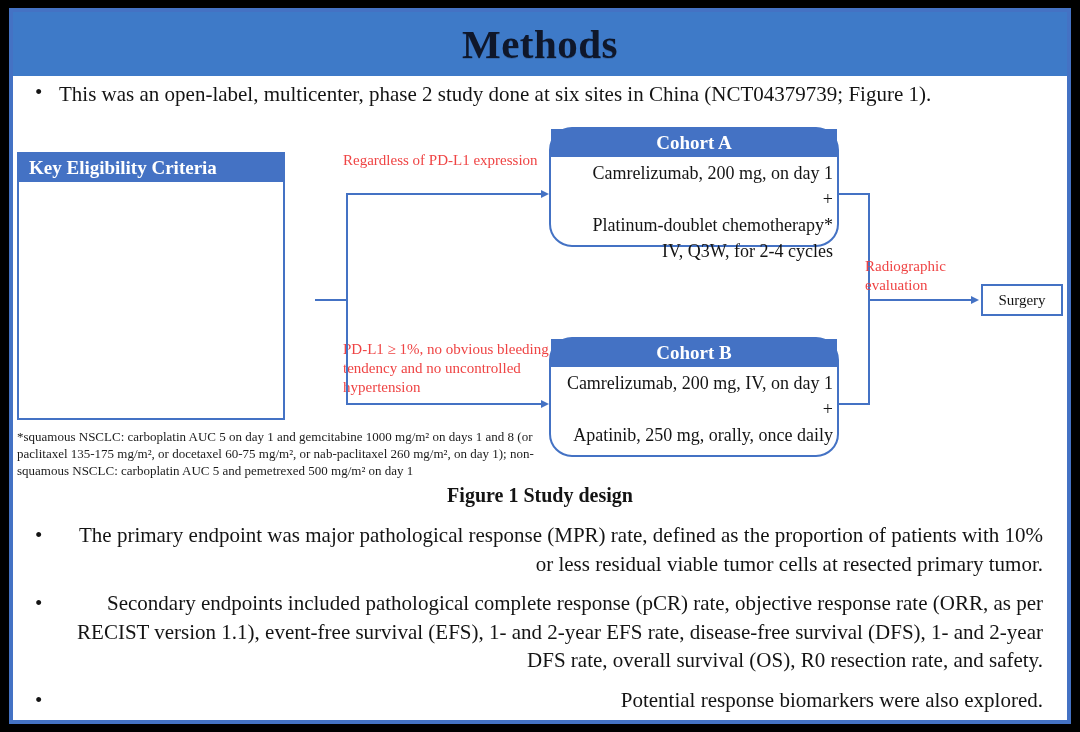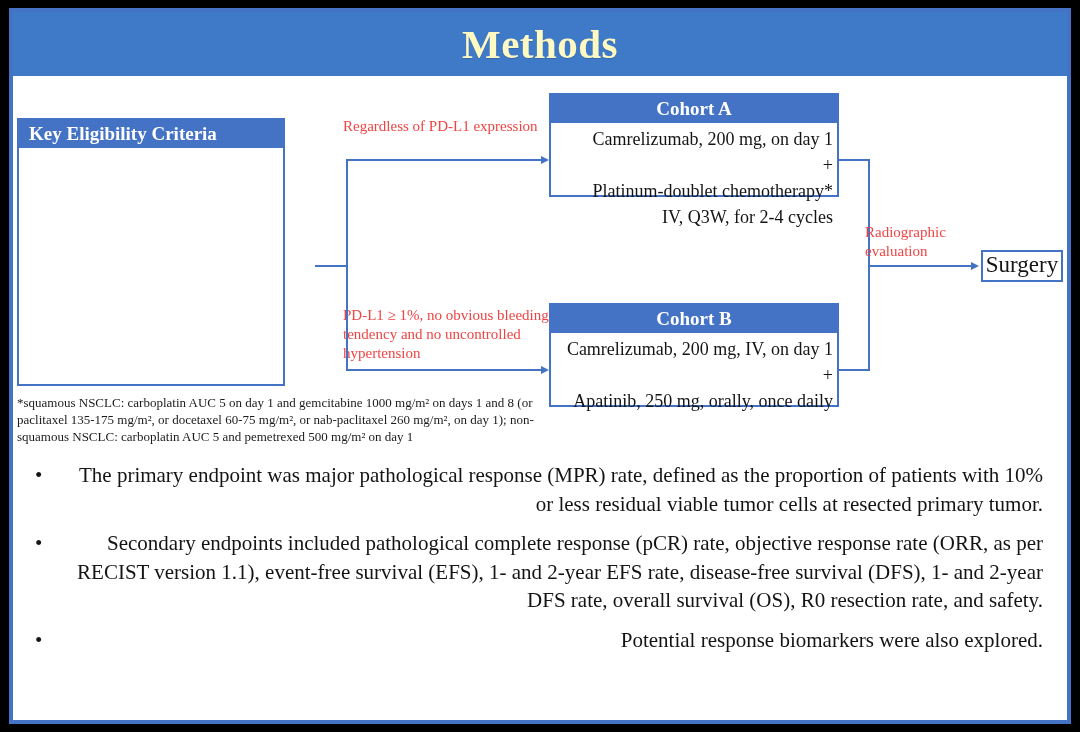--- a/index.html
+++ b/index.html
@@ -3,39 +3,39 @@
 <meta charset="utf-8">
 <style>
   :root{
     --banner:#3E7AC8; --hdr:#4472C4; --line:#4472C4; --frame:#4472C4; --ink:#141414;
   }
   *{box-sizing:border-box; margin:0; padding:0;}
   html,body{width:1080px;height:732px;}
   body{background:#000; font-family:"Liberation Serif","DejaVu Serif",serif; color:var(--ink); overflow:hidden; position:relative;}
   .inner{position:absolute; left:9px; top:8px; width:1062px; height:716px; background:#fff; border:4px solid var(--frame);}
   .titlebar{height:64px; background:var(--banner); display:flex; align-items:center; justify-content:center;}
-  .titlebar span{color:#fef9c3; font-weight:bold; font-size:41px; letter-spacing:.5px; text-shadow:0 1px 0 rgba(0,0,0,.15);}
+  .titlebar span{color:#0f172a; font-weight:bold; font-size:41px; letter-spacing:.5px; text-shadow:0 1px 0 rgba(0,0,0,.15);}
   .intro{padding:6px 8px 0 46px; position:relative; height:34px; font-size:21px;}
   .intro::before{content:"•"; position:absolute; left:22px; top:4px; font-size:21px;}
   
   .diagram{position:relative; width:1054px; height:374px;}
   .box{position:absolute; background:#fff; border:2px solid var(--hdr);}
   .box-header{background:var(--hdr); color:#fff; font-weight:bold; font-size:19px; height:28px; line-height:28px;}
   .box-header.left{padding-left:10px; text-align:left;}
   .box-header.center{text-align:center;}
   .elig{left:4px; top:42px; width:268px; height:268px;}
   .elig-list{list-style:none; padding:8px 4px 0 10px;}
   .elig-list li{position:relative; padding-left:24px; font-size:18px; line-height:1.8; margin-bottom:3px;}
   .elig-list li::before{content:"•"; position:absolute; left:4px; top:0; font-size:17px;}
-  .cohort{width:290px; height:104px;}
+  .cohort{width:290px; height:120px;border-radius:23px;}
   .cohort-a{left:536px; top:17px;}
   .cohort-b{left:536px; top:227px;}
   .cohort-body{padding:3px 4px; text-align:right; font-size:18px;}
   .cohort-body div{line-height:26px;}
-  .surgery{left:968px; top:174px; width:82px; height:32px; display:flex; justify-content:center; font-size:23px;}
+  .surgery{left:968px; top:174px; width:82px; height:32px; display:flex; align-items:center; justify-content:center; font-size:15px;}
   .flabel{position:absolute; text-align:left; font-size:15px; line-height:1.28; color:#ef4444;}
   .hline,.vline{position:absolute; background:var(--line);}
   .hline{height:2px;}
   .vline{width:2px;}
   .ahead{position:absolute; width:0; height:0; border-top:4px solid transparent; border-bottom:4px solid transparent; border-left:8px solid var(--line);}
   .footnote{position:absolute; left:4px; top:318px; width:540px; font-size:13px; line-height:1.32; color:#1b1b1b;}
   .caption{text-align:center; font-weight:bold; font-size:20px; height:26px;}
   
   .bullets{list-style:none; padding:0 24px 0 0;text-align:right;}
   .bullets li{position:relative; padding-left:46px; font-size:21px; line-height:1.36; margin-top:11px;}
@@ -43,20 +43,23 @@
 </style>
 </head>
 <body>
 
 <div class="inner">
 
   <div class="titlebar">
     <span>Methods</span>
   </div>
 
+  <div class="intro">
+    <span>This was an open-label, multicenter, phase 2 study done at six sites in China (NCT04379739; Figure 1).</span>
+  </div>
 
   <div class="diagram">
 
     <div class="box elig">
       <div class="box-header left">Key Eligibility Criteria</div>
     </div>
 
     <div class="flabel" style="left:330px; top:41px; width:206px;">Regardless of PD-L1 expression</div>
     <div class="flabel" style="left:330px; top:230px; width:206px;">PD-L1 ≥ 1%, no obvious bleeding tendency and no uncontrolled hypertension</div>
 
@@ -94,20 +97,21 @@
 
     <div class="flabel" style="left:852px; top:147px; width:130px;">Radiographic evaluation</div>
 
     <div class="box surgery">
       <span>Surgery</span>
     </div>
 
     <div class="footnote">*squamous NSCLC: carboplatin AUC 5 on day 1 and gemcitabine 1000 mg/m² on days 1 and 8 (or paclitaxel 135-175 mg/m², or docetaxel 60-75 mg/m², or nab-paclitaxel 260 mg/m², on day 1); non-squamous NSCLC: carboplatin AUC 5 and pemetrexed 500 mg/m² on day 1</div>
   </div>
 
+  <div class="caption">Figure 1 Study design</div>
 
   <ul class="bullets">
     <li>The primary endpoint was major pathological response (MPR) rate, defined as the proportion of patients with 10% or less residual viable tumor cells at resected primary tumor.</li>
     <li>Secondary endpoints included pathological complete response (pCR) rate, objective response rate (ORR, as per RECIST version 1.1), event-free survival (EFS), 1- and 2-year EFS rate, disease-free survival (DFS), 1- and 2-year DFS rate, overall survival (OS), R0 resection rate, and safety.</li>
     <li>Potential response biomarkers were also explored.</li>
   </ul>
 
 </div>
 
 </body></html>

